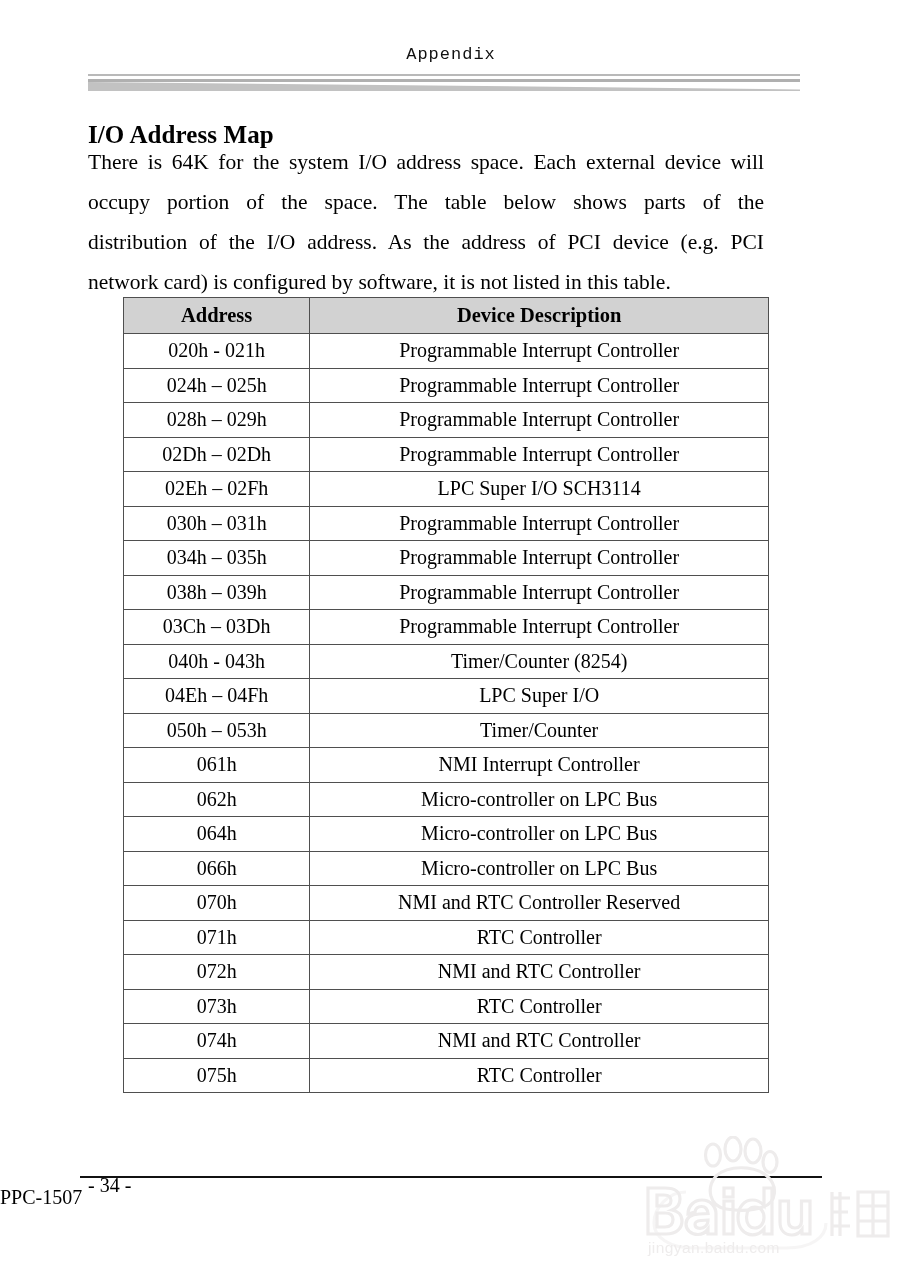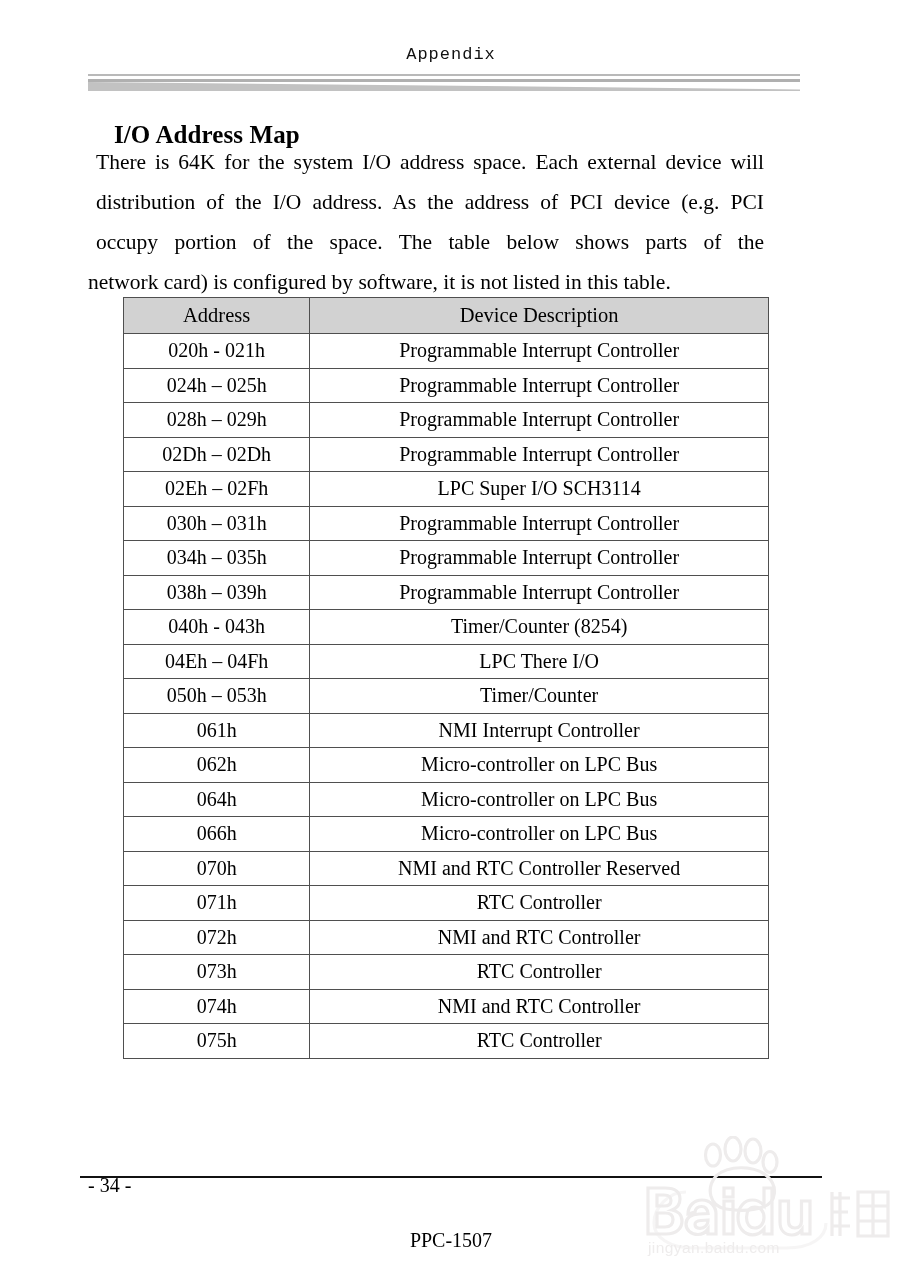--- a/index.html
+++ b/index.html
@@ -77,39 +77,37 @@
 
   
   .section-heading {
     position: absolute;
     left: 88px;
     top: 103px;
     font-size: 25px;
     font-weight: bold;
     letter-spacing: 0.1px;
     line-height: 30px;
-    margin-left: 26px;
   }
 
   
   .body-paragraph {
     position: absolute;
     left: 88px;
     top: 142px;
     width: 676px;
     font-size: 21.5px;
     line-height: 40px;
     text-align: justify;
     text-justify: inter-word;
   }
   .body-paragraph > span { display: block; }
   .body-paragraph .just {
     text-align: justify;
     text-align-last: justify;
-    margin-left: 8px;
   }
   .body-paragraph .last { text-align: left; font-family: Liberation Serif, serif; }
 
   
   .io-table {
     position: absolute;
     left: 123px;
     top: 297px;
     width: 646px;
     border-collapse: collapse;
@@ -121,21 +119,21 @@
     height: 33.5px;
     font-size: 20px;
     font-weight: normal;
     text-align: center;
     vertical-align: middle;
     line-height: 33.5px;
     white-space: nowrap;
   }
   .io-table th {
     background: #d2d2d2;
-    font-weight: normal;
+    font-weight: bold;
     font-size: 20.5px;
     height: 35px;
     line-height: 35px;
   }
   .col-addr { width: 186px; }
   .col-desc { width: 458px; }
 
   
   .footer-rule {
     position: absolute;
@@ -150,24 +148,23 @@
     left: 88px;
     top: 1172px;
     font-size: 20px;
     line-height: 26px;
   }
   .footer-model {
     position: absolute;
     left: 0;
     top: 1184px;
     width: 902px;
-    text-align: center;
+    text-align: left;
     font-size: 20px;
     line-height: 26px;
-    margin-top: 43px;
   }
 
   
   .watermark {
     position: absolute;
     left: 636px;
     top: 1136px;
     width: 266px;
     height: 120px;
     pointer-events: none;
@@ -187,22 +184,22 @@
   <div class="header-rule">
     <div class="line-top"></div>
     <div class="line-mid"></div>
     <div class="wedge"></div>
   </div>
 
   <h1 class="section-heading">I/O Address Map</h1>
 
   <div class="body-paragraph">
     <span class="just">There is 64K for the system I/O address space. Each external device will</span>
+    <span class="just">occupy portion of the space. The table below shows parts of the</span>
     <span class="just">distribution of the I/O address. As the address of PCI device (e.g. PCI</span>
-    <span class="just">occupy portion of the space. The table below shows parts of the</span>
     <span class="last">network card) is configured by software, it is not listed in this table.</span>
   </div>
 
   <table class="io-table">
     <colgroup>
       <col class="col-addr">
       <col class="col-desc">
     </colgroup>
     <thead>
       <tr>
@@ -237,26 +234,30 @@
         </tr>
         <tr>
           <td>034h – 035h</td>
           <td>Programmable Interrupt Controller</td>
         </tr>
         <tr>
           <td>038h – 039h</td>
           <td>Programmable Interrupt Controller</td>
         </tr>
         <tr>
+          <td>03Ch – 03Dh</td>
+          <td>Programmable Interrupt Controller</td>
+        </tr>
+        <tr>
           <td>040h - 043h</td>
           <td>Timer/Counter (8254)</td>
         </tr>
         <tr>
           <td>04Eh – 04Fh</td>
-          <td>LPC There I/O</td>
+          <td>LPC Super I/O</td>
         </tr>
         <tr>
           <td>050h – 053h</td>
           <td>Timer/Counter</td>
         </tr>
         <tr>
           <td>061h</td>
           <td>NMI Interrupt Controller</td>
         </tr>
         <tr>

